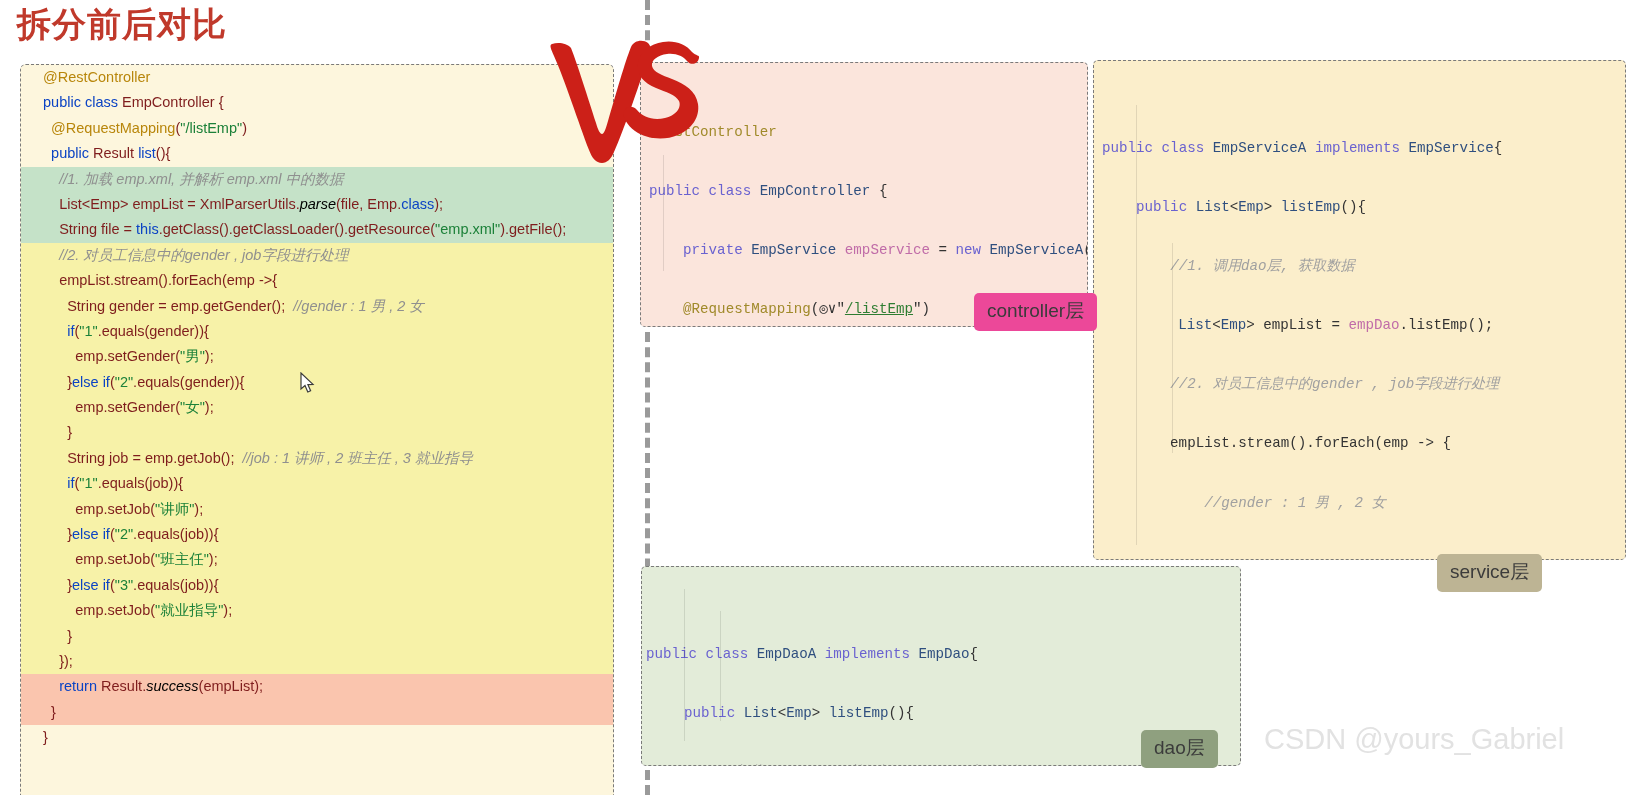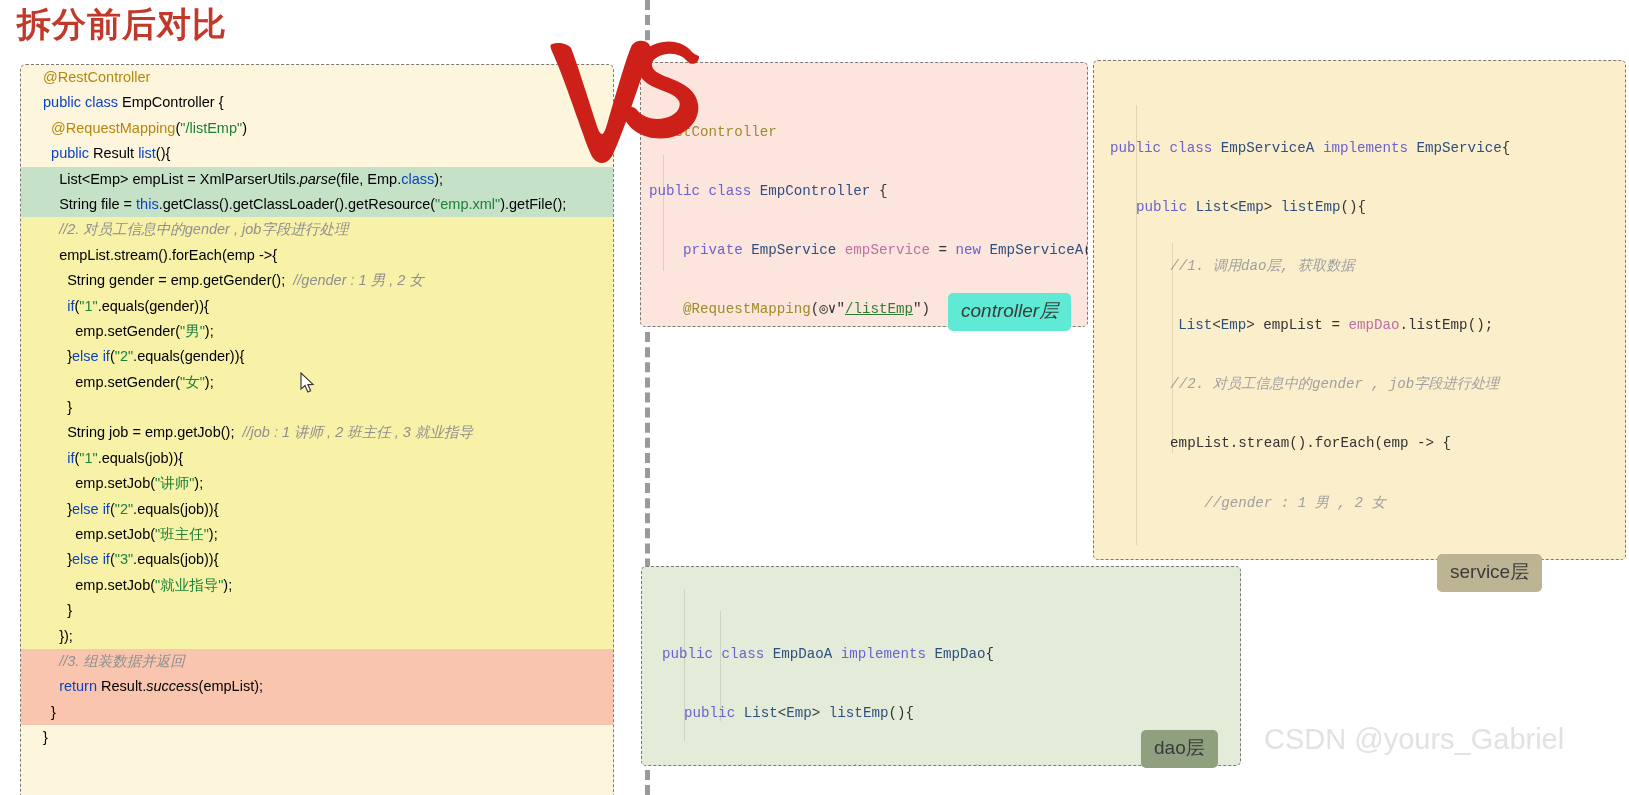--- a/index.html
+++ b/index.html
@@ -53,21 +53,21 @@
     height:25.4px;line-height:25.4px;
     padding-left:22px;
     white-space:pre;
     font-size:14.5px;
   }
   
   .l-anno{color:#b8860b;}
   .l-kw{color:#0b43c4;}
   .l-str{color:#1c8139;}
   .l-cmt{color:#8f8f8f;font-style:italic;}
-  .l-plain{color:#000000;}
+  .l-plain{color:#7f1d1d;}
   .l-ital{font-style:italic;}
 
   
   .mono{
     font-family:"Liberation Mono", monospace;
     white-space:pre;
   }
   .mono .ln{
     height:23.1px;line-height:23.1px;
     white-space:pre;
@@ -106,21 +106,21 @@
   
   .layer-tag{
     position:absolute;
     border-radius:5px;
     color:#3b3b3b;
     font-size:19px;
     padding:5px 13px 7px 13px;
     white-space:nowrap;
     font-family:"Liberation Sans", sans-serif;
   }
-  #tag-controller{left:948px;top:293px;background:#5eead4;font-style:italic;}
+  #tag-controller{left:974px;top:293px;background:#ec4899;}
   #tag-service{left:1437px;top:554px;background:#bdb494;}
   #tag-dao{left:1141px;top:730px;background:#8fa07f;}
 
   
   #vs-mark{
     position:absolute;left:540px;top:38px;width:170px;height:130px;
     pointer-events:none;
   }
 
   
@@ -145,20 +145,21 @@
 
   <div class="panel" id="panel-left">
     <div class="band band-plain">
       <div class="ln"><span class="l-anno">@RestController</span></div>
       <div class="ln"><span class="l-kw">public class</span> <span class="l-plain">EmpController {</span></div>
       <div class="ln">  <span class="l-anno">@RequestMapping</span><span class="l-plain">(</span><span class="l-str">"/listEmp"</span><span class="l-plain">)</span></div>
       <div class="ln">  <span class="l-kw">public</span> <span class="l-plain">Result </span><span class="l-kw">list</span><span class="l-plain">(){</span></div>
     </div>
 
     <div class="band band-green">
+      <div class="ln">    <span class="l-cmt">//1. 加载 emp.xml, 并解析 emp.xml 中的数据</span></div>
       <div class="ln">    <span class="l-plain">List&lt;Emp&gt; empList = XmlParserUtils.</span><span class="l-ital">parse</span><span class="l-plain">(file, Emp.</span><span class="l-kw">class</span><span class="l-plain">);</span></div>
       <div class="ln">    <span class="l-plain">String file = </span><span class="l-kw">this</span><span class="l-plain">.getClass().getClassLoader().getResource(</span><span class="l-str">"emp.xml"</span><span class="l-plain">).getFile();</span></div>
     </div>
 
     <div class="band band-yellow">
       <div class="ln">    <span class="l-cmt">//2. 对员工信息中的gender , job字段进行处理</span></div>
       <div class="ln">    <span class="l-plain">empList.stream().forEach(emp -&gt;{</span></div>
       <div class="ln">      <span class="l-plain">String gender = emp.getGender();  </span><span class="l-cmt">//gender : 1 男 , 2 女</span></div>
       <div class="ln">      <span class="l-kw">if</span><span class="l-plain">(</span><span class="l-str">"1"</span><span class="l-plain">.equals(gender)){</span></div>
       <div class="ln">        <span class="l-plain">emp.setGender(</span><span class="l-str">"男"</span><span class="l-plain">);</span></div>
@@ -170,21 +171,20 @@
       <div class="ln">        <span class="l-plain">emp.setJob(</span><span class="l-str">"讲师"</span><span class="l-plain">);</span></div>
       <div class="ln">      <span class="l-plain">}</span><span class="l-kw">else if</span><span class="l-plain">(</span><span class="l-str">"2"</span><span class="l-plain">.equals(job)){</span></div>
       <div class="ln">        <span class="l-plain">emp.setJob(</span><span class="l-str">"班主任"</span><span class="l-plain">);</span></div>
       <div class="ln">      <span class="l-plain">}</span><span class="l-kw">else if</span><span class="l-plain">(</span><span class="l-str">"3"</span><span class="l-plain">.equals(job)){</span></div>
       <div class="ln">        <span class="l-plain">emp.setJob(</span><span class="l-str">"就业指导"</span><span class="l-plain">);</span></div>
       <div class="ln">      <span class="l-plain">}</span></div>
       <div class="ln">    <span class="l-plain">});</span></div>
     </div>
 
     <div class="band band-red">
-      <div class="ln">    <span class="l-cmt">//3. 组装数据并返回</span></div>
       <div class="ln">    <span class="l-kw">return</span> <span class="l-plain">Result.</span><span class="l-ital">success</span><span class="l-plain">(empList);</span></div>
       <div class="ln">  <span class="l-plain">}</span></div>
     </div>
 
     <div class="band band-plain">
       <div class="ln"><span class="l-plain">}</span></div>
     </div>
   </div>
 
   <div class="panel mono" id="panel-controller">
@@ -198,21 +198,21 @@
     
     
     
     
     
   </div>
 
   <div class="panel mono" id="panel-service">
     <div class="guide" style="left:42px;top:44px;height:440px;"></div>
     <div class="guide" style="left:78px;top:182px;height:210px;"></div>
-    <div class="ln" style="padding-left:16px;"><span class="m-kw">public</span> <span class="m-kw">class</span> <span class="m-cls">EmpServiceA</span> <span class="m-kw">implements</span> <span class="m-cls">EmpService</span><span class="m-plain">{</span></div>
+    <div class="ln" style="padding-left:8px;"><span class="m-kw">public</span> <span class="m-kw">class</span> <span class="m-cls">EmpServiceA</span> <span class="m-kw">implements</span> <span class="m-cls">EmpService</span><span class="m-plain">{</span></div>
     <div class="ln" style="padding-left:8px;"><span class="m-plain">    </span><span class="m-kw">public</span> <span class="m-cls">List</span><span class="m-plain">&lt;</span><span class="m-cls">Emp</span><span class="m-plain">&gt; </span><span class="m-cls">listEmp</span><span class="m-plain">(){</span></div>
     <div class="ln" style="padding-left:8px;"><span class="m-plain">        </span><span class="m-cmt">//1. 调用dao层, 获取数据</span></div>
     <div class="ln" style="padding-left:16px;"><span class="m-plain">        </span><span class="m-cls">List</span><span class="m-plain">&lt;</span><span class="m-cls">Emp</span><span class="m-plain">&gt; empList = </span><span class="m-field">empDao</span><span class="m-plain">.listEmp();</span></div>
     <div class="ln" style="padding-left:8px;"><span class="m-plain">        </span><span class="m-cmt">//2. 对员工信息中的gender , job字段进行处理</span></div>
     <div class="ln" style="padding-left:8px;"><span class="m-plain">        empList.stream().forEach(emp -&gt; {</span></div>
     <div class="ln" style="padding-left:8px;"><span class="m-plain">            </span><span class="m-cmt">//gender : 1 男 , 2 女</span></div>
     
     
     
     
@@ -221,21 +221,21 @@
     
     
     
     
     
   </div>
 
   <div class="panel mono" id="panel-dao">
     <div class="guide" style="left:42px;top:22px;height:152px;"></div>
     <div class="guide" style="left:78px;top:44px;height:110px;"></div>
-    <div class="ln" style="padding-left:20px;"><span class="m-kw">public</span> <span class="m-kw">class</span> <span class="m-cls">EmpDaoA</span> <span class="m-kw">implements</span> <span class="m-cls">EmpDao</span><span class="m-plain">{</span></div>
+    <div class="ln" style="padding-left:4px;"><span class="m-kw">public</span> <span class="m-kw">class</span> <span class="m-cls">EmpDaoA</span> <span class="m-kw">implements</span> <span class="m-cls">EmpDao</span><span class="m-plain">{</span></div>
     <div class="ln" style="padding-left:8px;"><span class="m-plain">    </span><span class="m-kw">public</span> <span class="m-cls">List</span><span class="m-plain">&lt;</span><span class="m-cls">Emp</span><span class="m-plain">&gt; </span><span class="m-cls">listEmp</span><span class="m-plain">(){</span></div>
     <div class="ln" style="padding-left:8px;"><span class="m-plain">        </span><span class="m-cmt">//加载 emp.xml, 并解析 emp.xml 中的数据</span></div>
     
     
     
     
     
     
   </div>
 

